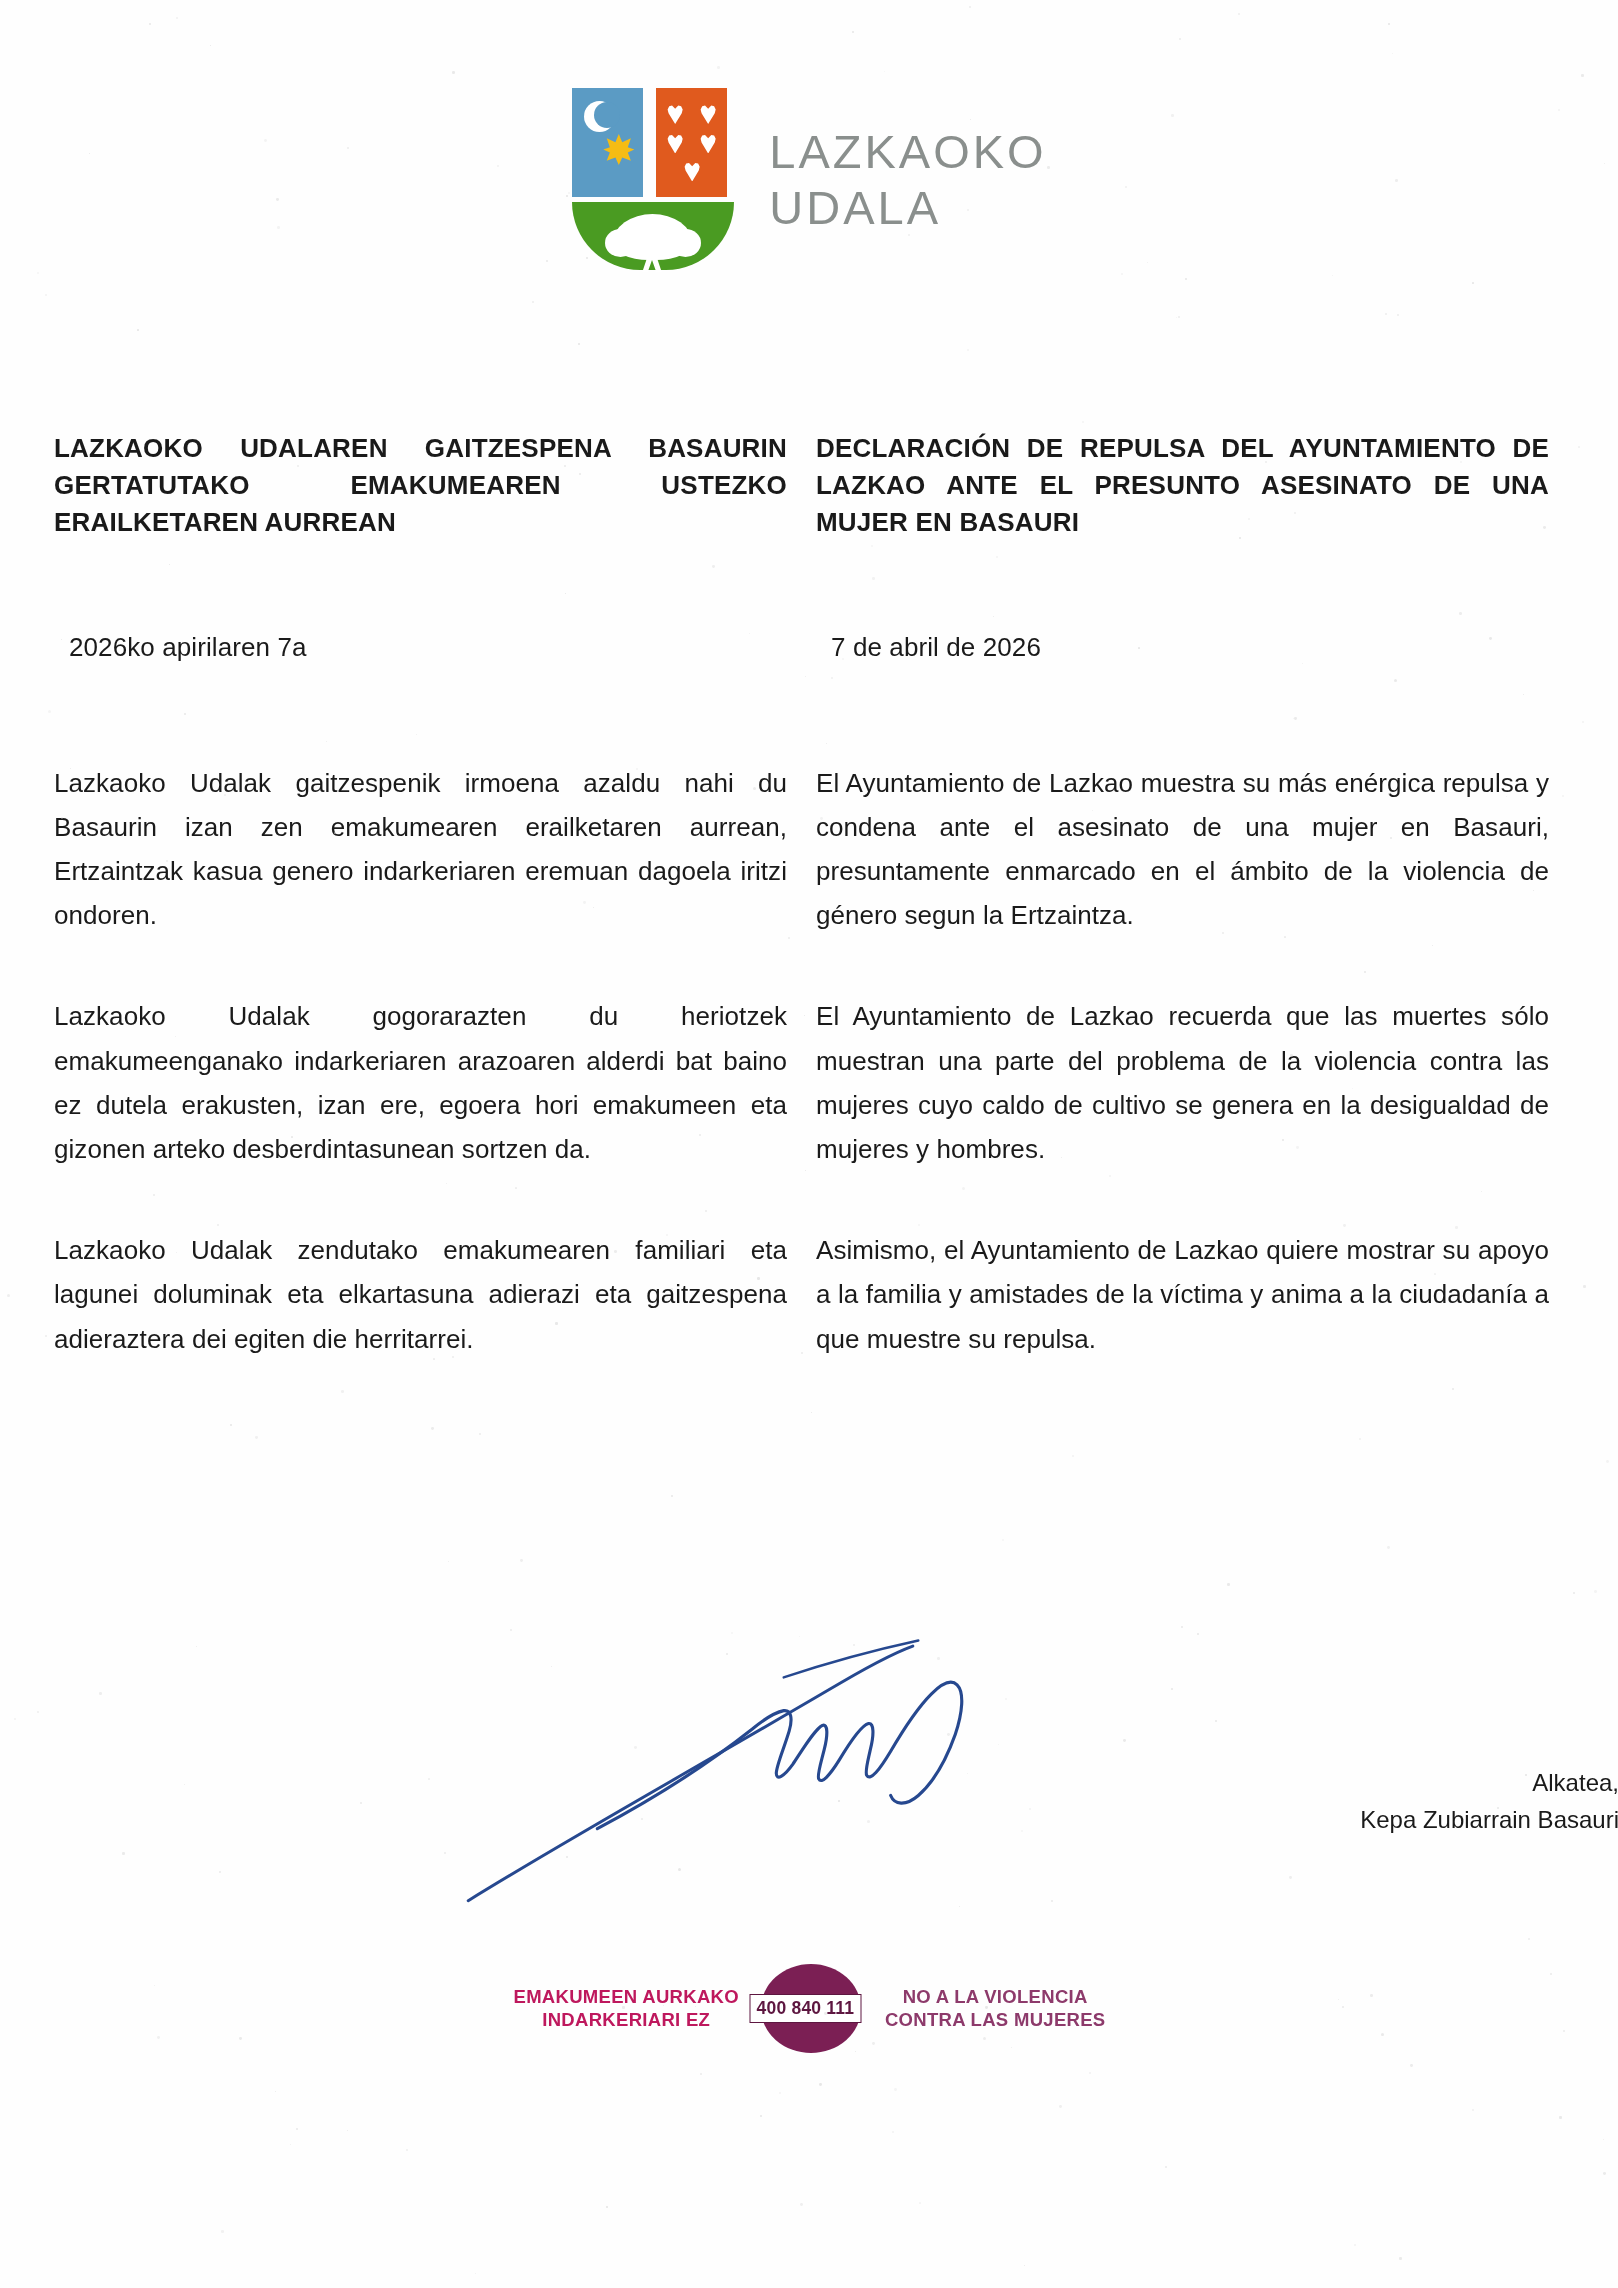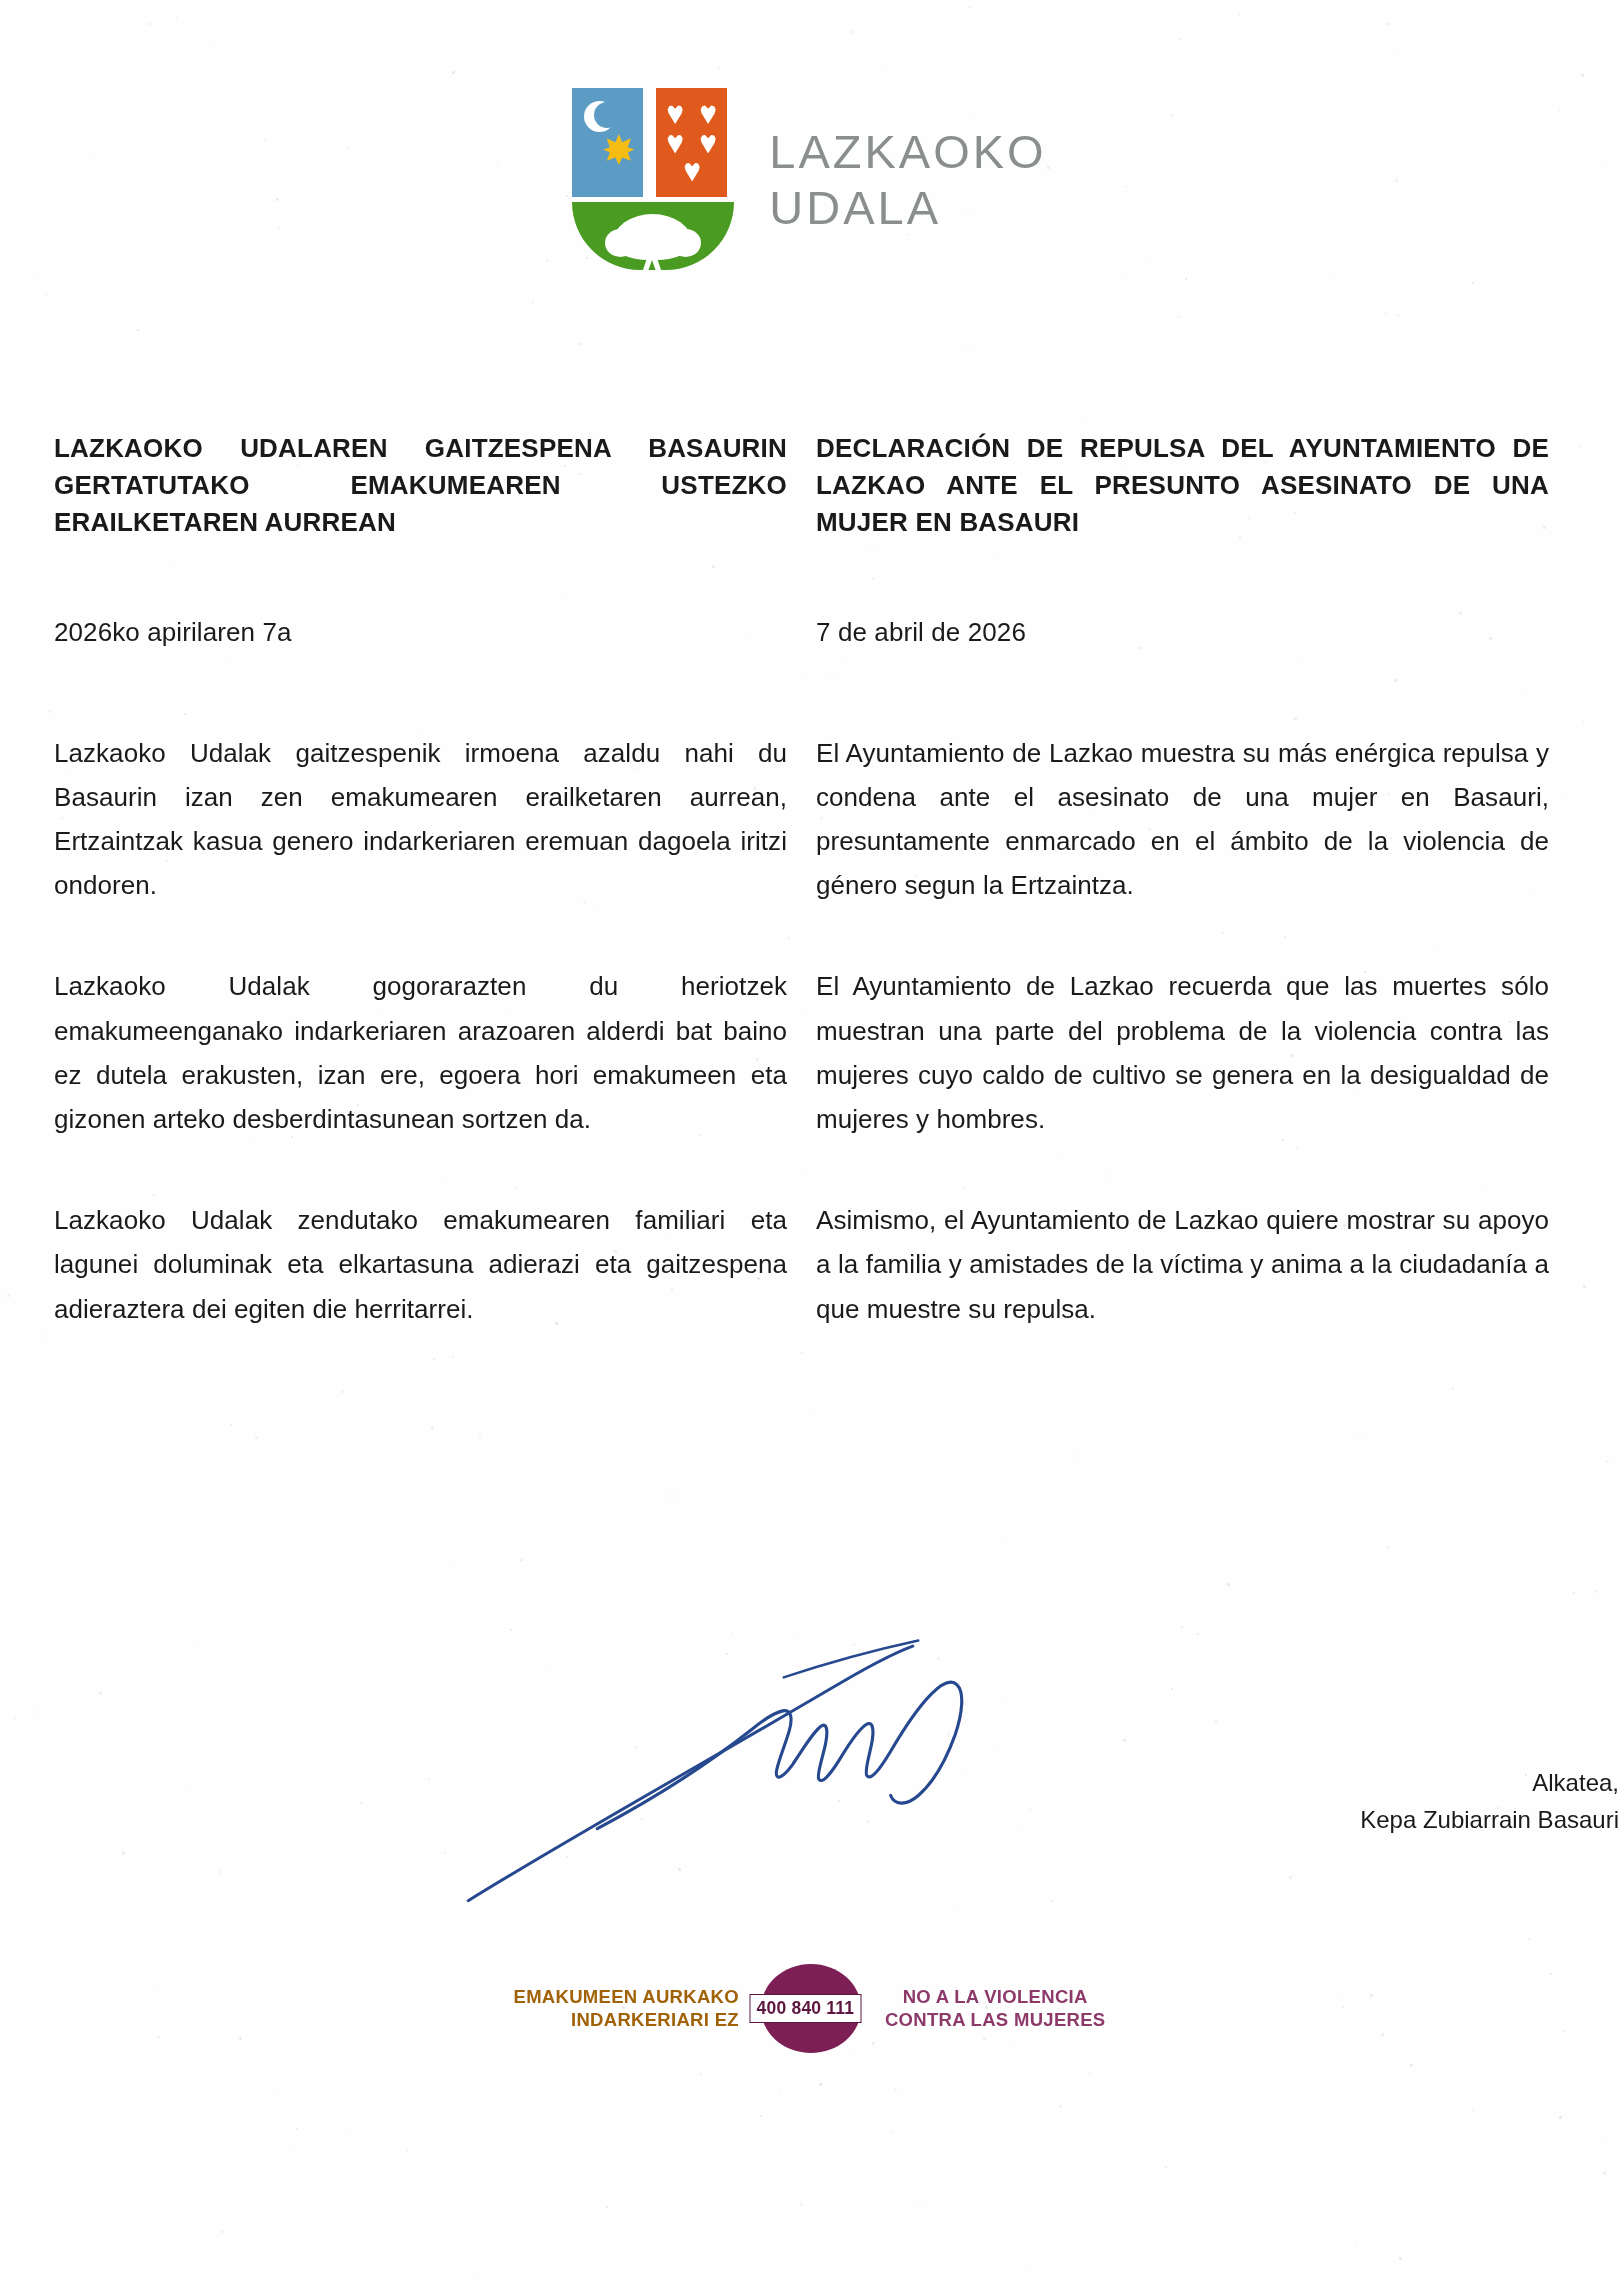--- a/index.html
+++ b/index.html
@@ -144,21 +144,21 @@
     font-weight: 700;
     line-height: 1.42;
     text-align: justify;
     text-align-last: left;
     letter-spacing: 0.2px;
     margin: 0;
   }
   .doc-date {
     font-size: 26px;
     font-weight: 400;
-    margin: 0;
+    margin: 15px;
     padding-top: 76px;
     letter-spacing: 0.1px;
   }
   .para {
     font-size: 26px;
     font-weight: 400;
     line-height: 1.70;
     text-align: justify;
     text-align-last: left;
     margin: 0;
@@ -193,25 +193,25 @@
   #footer {
     position: absolute;
     left: 0;
     top: 1964px;
     width: 100%;
     display: flex;
     justify-content: center;
     align-items: center;
   }
   #f-eu {
-    color: #a16207;
+    color: #be185d;
     font-size: 18.5px;
     font-weight: 700;
     line-height: 1.22;
-    text-align: right;
+    text-align: center;
     letter-spacing: 0.3px;
     padding-right: 22px;
   }
   #f-circle {
     width: 100px;
     height: 89px;
     border-radius: 50%;
     background: #7b1f54;
     display: flex;
     align-items: center;

